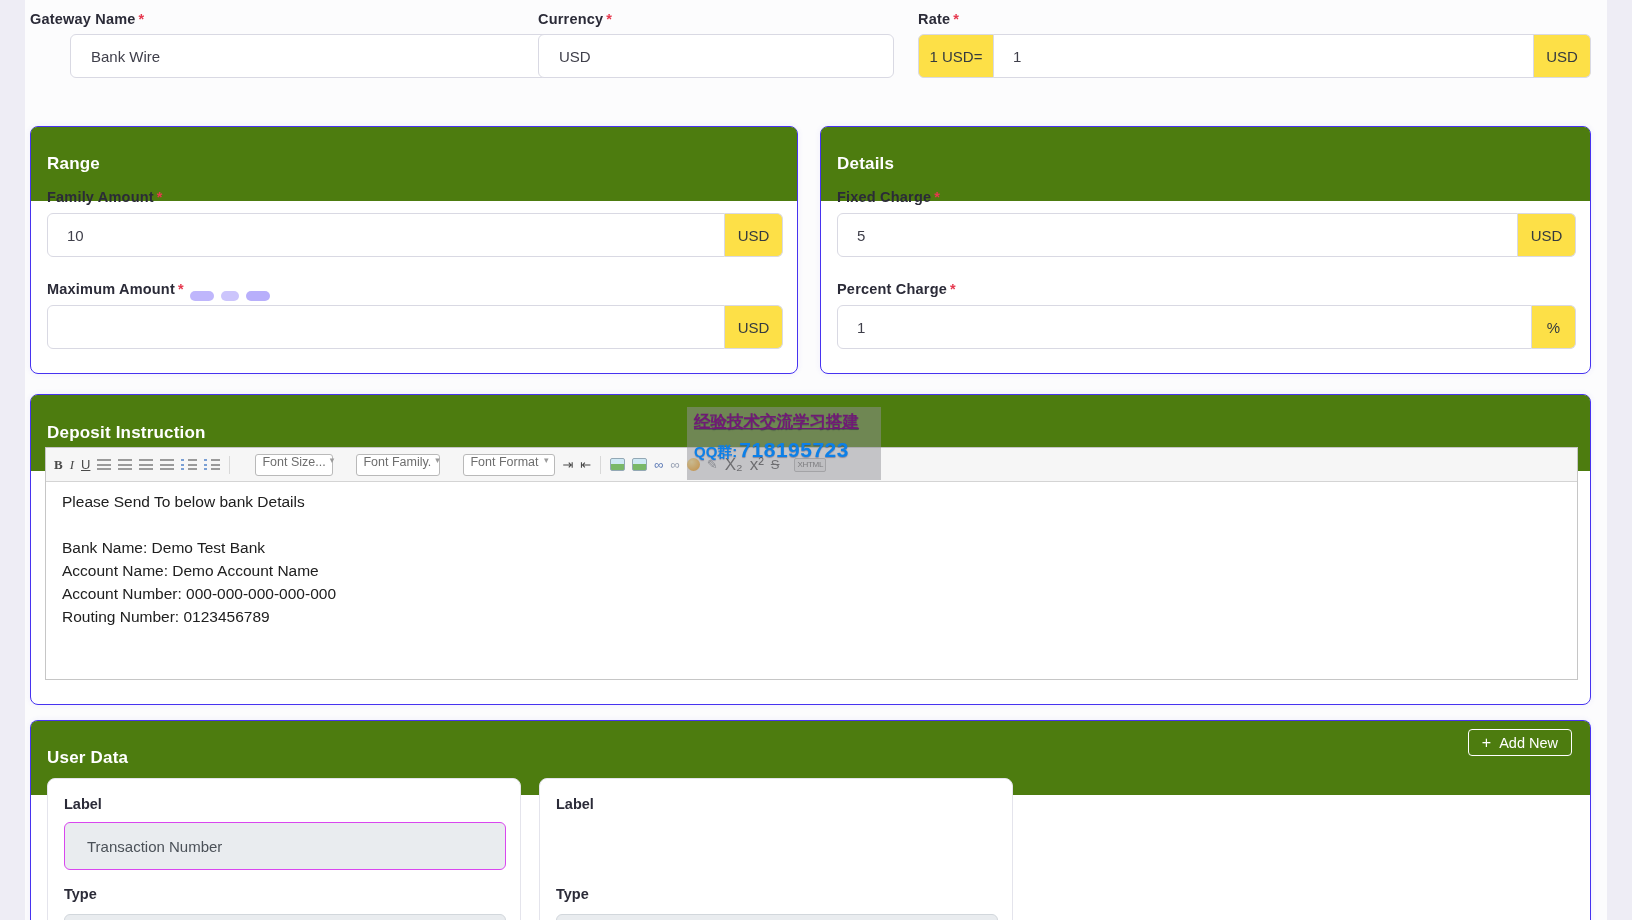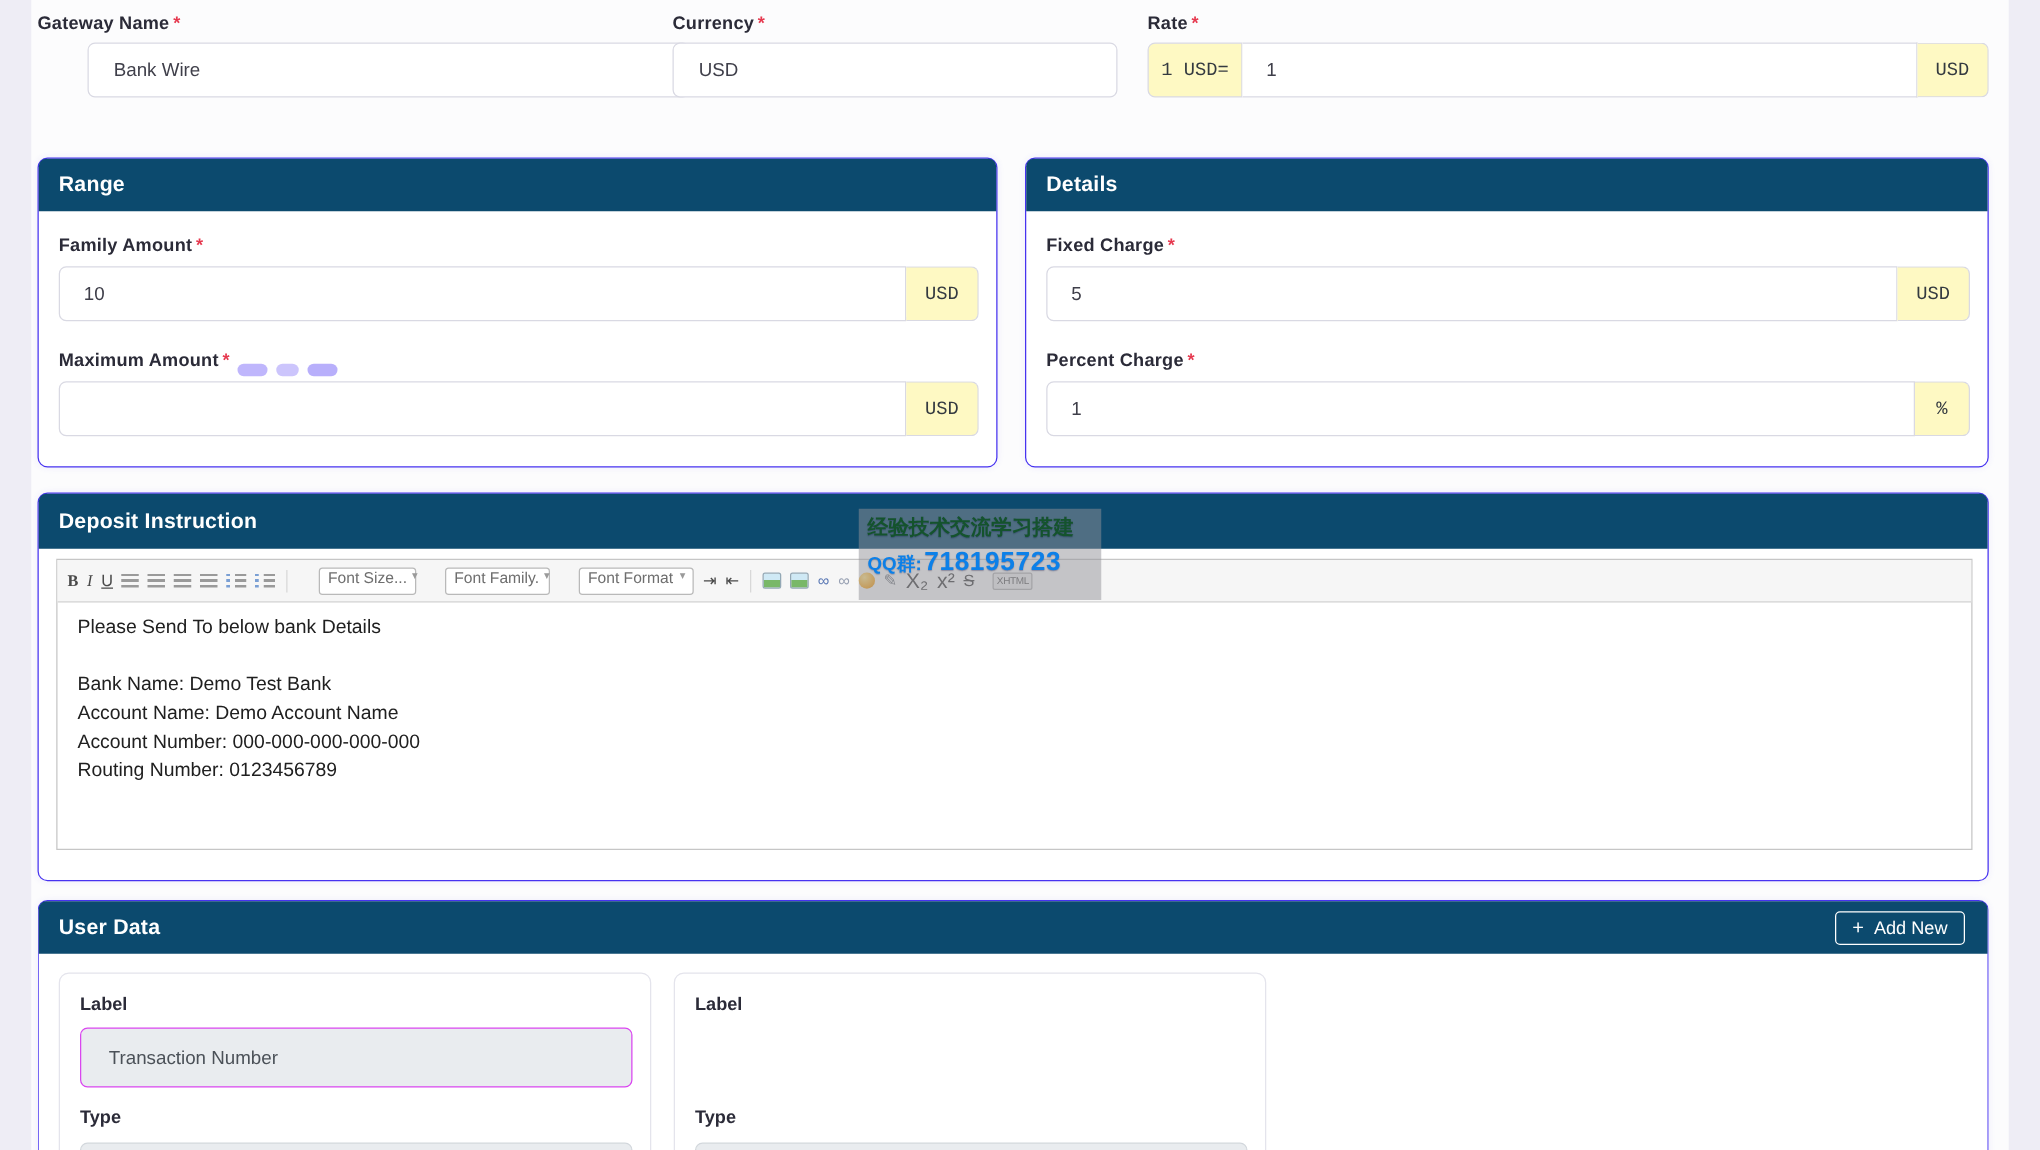--- a/index.html
+++ b/index.html
@@ -9,29 +9,29 @@
   .lbl{position:absolute;font-size:14.5px;font-weight:600;color:#2b2b38;letter-spacing:.2px;white-space:nowrap;}
   .req{color:#e6394f;margin-left:3px;font-weight:700;}
 
   input.fld{position:absolute;box-sizing:border-box;height:44px;background:#fff;border:1px solid #d9d9e3;
     border-radius:6px;padding:0 20px;font-size:15px;color:#3f3f4a;outline:none;font-family:"Liberation Sans",sans-serif;}
 
   .igroup{position:absolute;display:flex;height:44px;box-sizing:border-box;}
   .igroup input{flex:1;min-width:0;box-sizing:border-box;border:1px solid #d9d9e3;border-radius:6px 0 0 6px;
     padding:0 19px;font-size:15px;color:#3f3f4a;background:#fff;outline:none;font-family:"Liberation Sans",sans-serif;}
   .igroup input.midfld{border-radius:0;border-left:0;}
-  .iaddon{display:flex;align-items:center;justify-content:center;background:#fef9c3;border:1px solid #d9d9e3;
-    font-size:15px;color:#343a40;box-sizing:border-box;font-family:Liberation Mono, monospace;}
+  .iaddon{display:flex;align-items:center;justify-content:center;background:#fde047;border:1px solid #d9d9e3;
+    font-size:15px;color:#343a40;box-sizing:border-box;}
   .iaddon.suffix{border-left:0;border-radius:0 6px 6px 0;}
   .iaddon.prefix{border-radius:6px 0 0 6px;}
 
   .card{position:absolute;background:#fff;border:1px solid #4733f0;border-radius:8px;box-sizing:border-box;
     box-shadow:0 0 6px rgba(71,51,240,.07);}
-  .card-h{height:42px;background:#0c4a6e;border-radius:6px 6px 0 0;display:flex;align-items:center;
-    padding:0 16px;color:#fff;font-size:17px;font-weight:600;letter-spacing:.2px;position:relative;}
+  .card-h{height:42px;background:#4d7c0f;border-radius:6px 6px 0 0;display:flex;align-items:center;
+    padding:16px 16px;color:#fff;font-size:17px;font-weight:600;letter-spacing:.2px;position:relative;}
 
   .artifact{position:absolute;left:190px;top:291px;display:flex;gap:7px;z-index:3;}
   .artifact i{display:block;height:10px;border-radius:5px;}
   .artifact i:nth-child(1){width:24px;background:rgba(86,64,246,.38);}
   .artifact i:nth-child(2){width:18px;background:rgba(86,64,246,.30);}
   .artifact i:nth-child(3){width:24px;background:rgba(86,64,246,.42);}
 
   
   .editor{position:absolute;left:14px;top:52px;width:1533px;height:233px;border:1px solid #c6c6c6;
     box-sizing:border-box;background:#fff;}
@@ -60,21 +60,21 @@
   .tb-smiley{width:13px;height:13px;border-radius:50%;
     background:radial-gradient(circle at 35% 30%,#ffe28a,#f6a623 70%,#d4881c);}
   .tb-badge{border:1px solid #b5b5b5;background:#ececec;color:#666;font-size:8px;line-height:11px;height:12px;
     padding:0 2px;border-radius:2px;margin-left:8px;letter-spacing:-.3px;}
   .ed-body{padding:8px 16px;font-size:15.5px;line-height:23px;color:#202020;}
   .ed-line{min-height:23px;white-space:pre-wrap;}
 
   
   .watermark{position:absolute;left:687px;top:407px;width:194px;height:73px;background:rgba(146,146,152,.5);
     z-index:6;padding:4px 7px;box-sizing:border-box;pointer-events:none;overflow:hidden;}
-  .wm1{color:#14532d;font-weight:700;font-size:16.5px;white-space:nowrap;text-shadow:0 1px 1px rgba(0,0,60,.25);}
+  .wm1{color:#701a75;font-weight:700;font-size:16.5px;white-space:nowrap;text-shadow:0 1px 1px rgba(0,0,60,.25);text-decoration:underline;}
   .wm2{margin-top:5px;display:flex;align-items:baseline;white-space:nowrap;}
   .wm2 .pfx{color:#0c80e8;font-weight:700;font-size:15px;text-shadow:0 1px 1px rgba(0,0,60,.25);}
   .wm2 .num{color:#0c80e8;font-weight:700;font-size:21px;letter-spacing:.5px;margin-left:2px;
     text-shadow:0 1px 1px rgba(0,0,60,.3);}
 
   
   .addnew{position:absolute;right:18px;top:8px;height:27px;padding:0 13px;border:1px solid #fff;border-radius:4px;
     color:#fff;font-size:14.5px;display:flex;align-items:center;gap:8px;background:transparent;cursor:pointer;
     font-family:"Liberation Sans",sans-serif;}
   .addnew .plus{font-size:16px;font-weight:400;line-height:1;}

